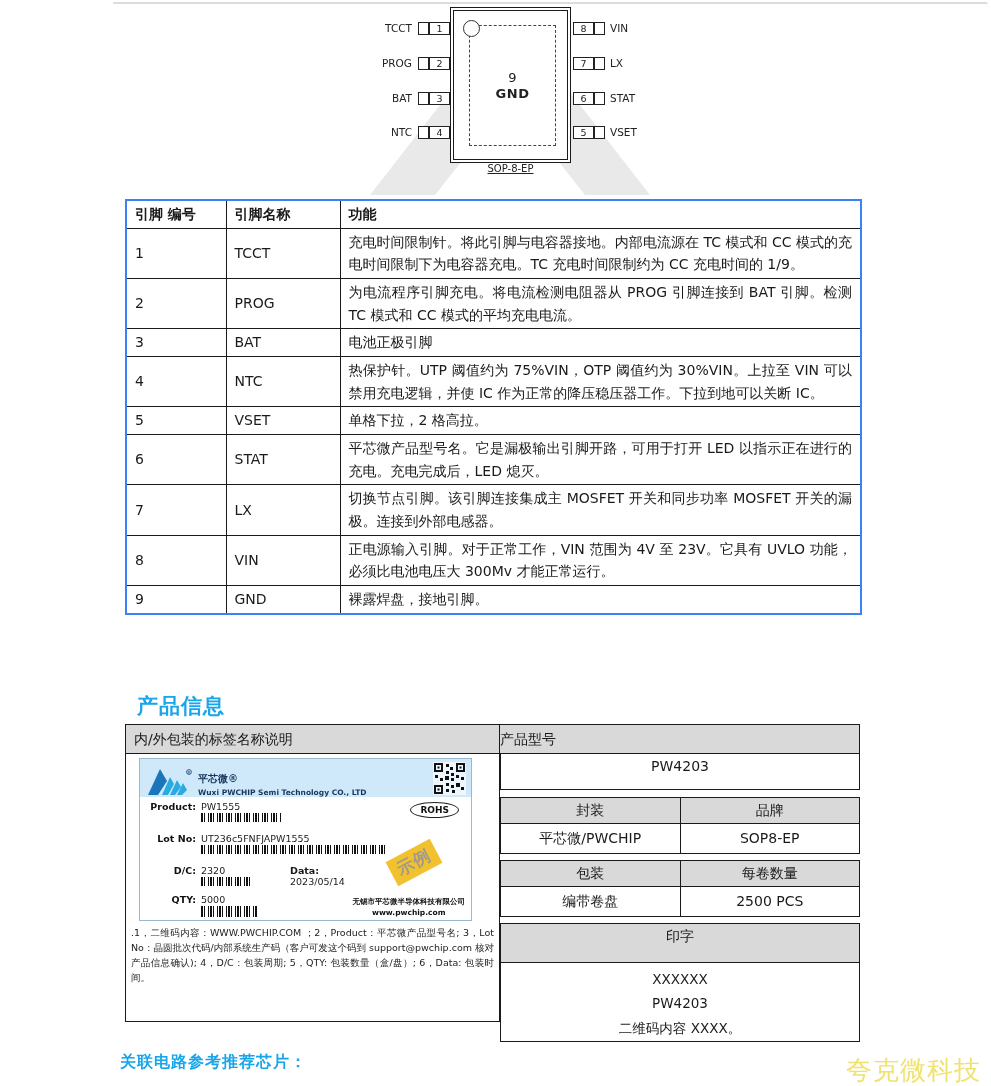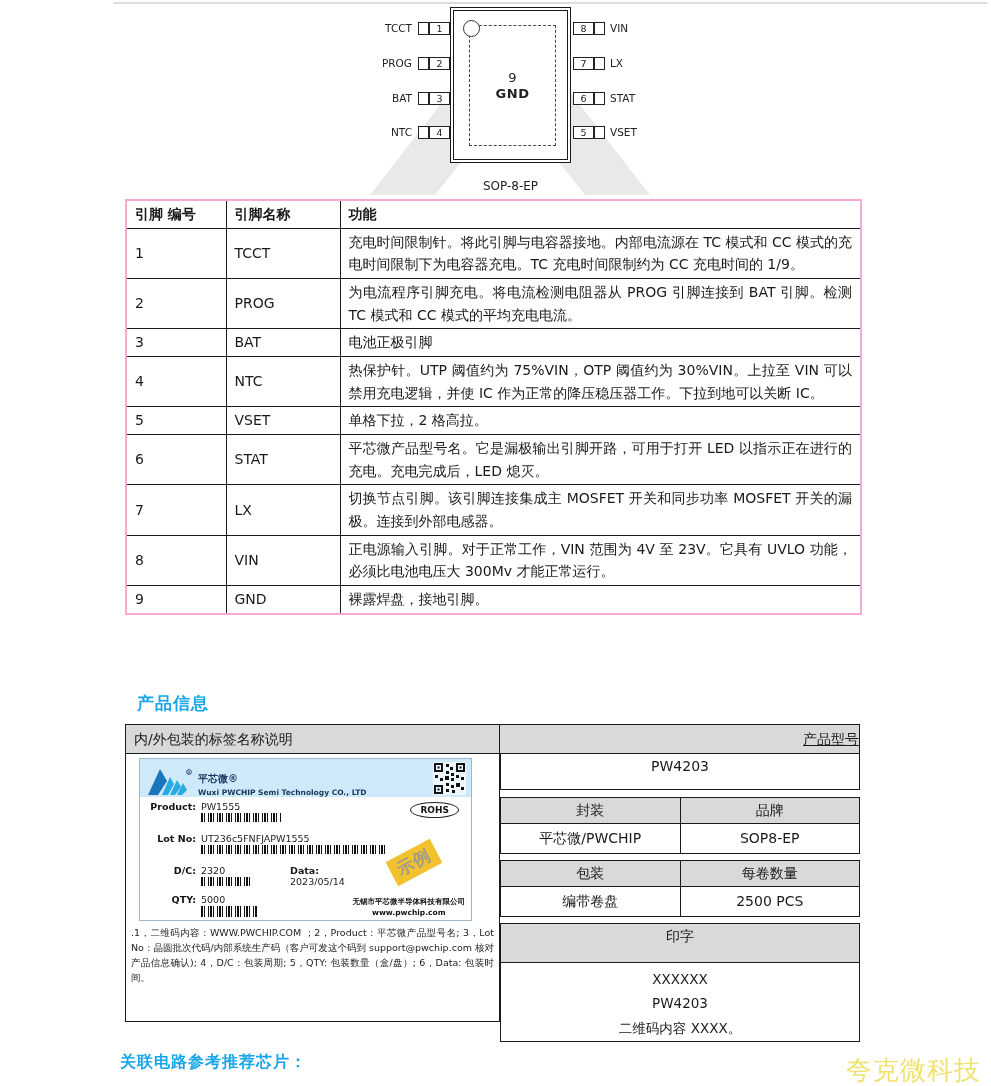--- a/index.html
+++ b/index.html
@@ -33,44 +33,44 @@
   .pin-label { position:absolute; width:70px; font-size:10.5px; color:#222;
     line-height:13px; z-index:2; }
   .pin-label.left { left:2px; text-align:right; }
   .pin-label.right { left:270px; text-align:left; }
   .pin-box { position:absolute; height:13px; border:1px solid #222; background:#fff; z-index:2; }
   .pin-stub-l { left:78px; width:11px; }
   .pin-num-l  { left:89px; width:21px; }
   .pin-num-r  { left:233px; width:21px; }
   .pin-stub-r { left:254px; width:11px; }
   .pin-num { font-size:9.5px; text-align:center; line-height:11px; color:#222; }
-  .pkg-caption { position:absolute; left:110px; top:179px; width:121px;
-    text-align:center; font-size:12px; color:#222; z-index:2; }
+  .pkg-caption { position:absolute; left:110px; top:163px; width:121px;
+    text-align:center; font-size:10px; color:#222; z-index:2;text-decoration:underline; }
 
   
   table.pins { position:absolute; left:125px; top:199px; width:735px;
     border-collapse:collapse; table-layout:fixed; }
   table.pins th, table.pins td { border:1px solid #1a1a1a; font-size:14px;
     padding:2px 8px; line-height:1.62; vertical-align:middle; }
-  table.pins { border:2px solid #f9a8d4; }
+  table.pins { border:2px solid #3b82f6; }
   table.pins th { text-align:left; font-weight:700; }
   col.c1 { width:100px; } col.c2 { width:114px; } col.c3 { width:521px; }
   td.func { text-align:justify; }
 
   
   .sec-heading { position:absolute; font-weight:700; color:#18A5E9; letter-spacing:1px; }
-  #heading-product { left:137px; top:692px; font-size:17px; }
+  #heading-product { left:137px; top:692px; font-size:21px; }
   #heading-related { left:120px; top:1052px; font-size:16px; }
 
   .pinfo { position:absolute; left:125px; top:724px; width:735px; height:298px; }
   .pinfo-header { position:absolute; left:0; top:0; width:735px; height:30px;
     display:flex; border:1px solid #1a1a1a; background:#d9d9d9; }
   .pinfo-header .lcell { width:374px; border-right:1px solid #1a1a1a;
     font-size:14px; line-height:28px; padding-left:8px; }
-  .pinfo-header .rcell { flex:1; font-size:14px; line-height:28px; text-align:right;text-decoration:underline; }
+  .pinfo-header .rcell { flex:1; font-size:14px; line-height:28px; text-align:left; }
   .pinfo-left { position:absolute; left:0; top:30px; width:375px; height:268px;
     border:1px solid #1a1a1a; border-top:none; background:#fff; }
 
   
   .chip-label { position:absolute; left:13px; top:4px; width:333px; height:163px;
     border:1px solid #9db7cc; background:#fff; overflow:hidden; }
   .label-band { position:relative; height:38px; background:#cfe9fb;
     display:flex; align-items:flex-end; padding:0 6px; }
   .brand-block { margin-left:6px; }
   .brand-cn { font-size:10px; font-weight:700; color:#16365c; }

